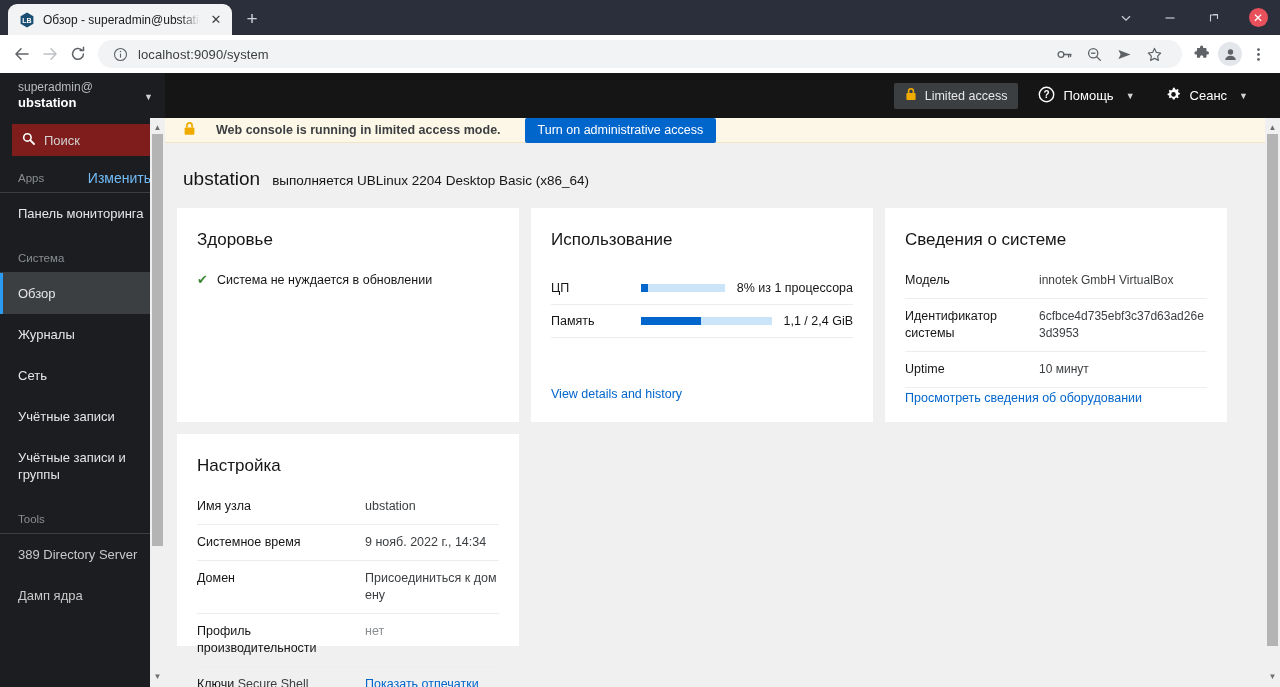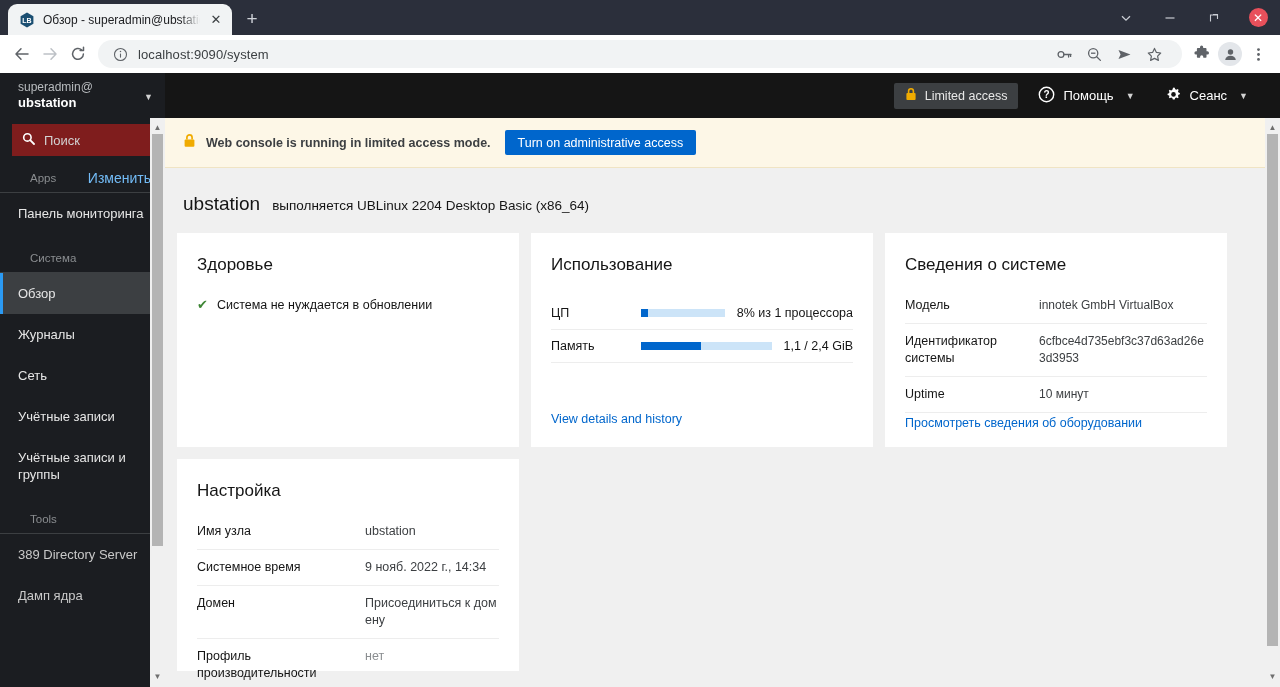--- a/index.html
+++ b/index.html
@@ -104,21 +104,21 @@
   .sb-caret { color: #d2d2d2; font-size: 9px; padding-top: 14px; }
 
   .sb-search {
     margin: 6px 12px 0 12px; height: 32px; background: #7f1d1d;
     display: flex; align-items: center; gap: 9px; padding: 0 10px;
   }
   .sb-search-ph { font-size: 13px; color: #d2d2d2; }
 
   .sb-section {
     display: flex; align-items: center; justify-content: space-between;
-    padding: 14px 14px 6px 30px; border-bottom: 1px solid #3c3f42;
+    padding: 14px 14px 6px 18px; border-bottom: 1px solid #3c3f42;
   }
   .sb-section-lbl { font-size: 11.5px; color: #8a8d90; }
   .sb-section-act { font-size: 14px; color: #73bcf7; }
   .sb-section.noact { display: block; }
 
   .sb-item {
     padding: 12px 14px 12px 18px; font-size: 13px; color: #e6e6e6;
     line-height: 17px; position: relative;
   }
   .sb-item.active { background: #3c3f42; }
@@ -158,21 +158,21 @@
   .tb-menu {
     display: flex; align-items: center; gap: 8px;
     color: #ffffff; font-size: 13px; padding: 0 10px 0 14px; height: 30px;
   }
   .tb-menu .cv { font-size: 9px; color: #d2d2d2; margin-left: 4px; }
 
   .content { flex: 1 1 auto; overflow: hidden; background: #f0f0f0; position: relative; }
 
   .alert {
     background: #fdf7e7; border-bottom: 1px solid #f0e4c4;
-    height: 50px; display: flex; align-items: center; gap: 10px;
+    height: 25px; display: flex; align-items: center; gap: 20px;
     padding: 0 18px;
   }
   .alert-txt { font-size: 12.5px; color: #3c3f42; font-weight: 700; }
   .alert-btn {
     background: #0066cc; color: #fff; font-size: 12.5px;
     height: 25px; padding: 0 13px; display: flex; align-items: center;
     border: none; border-radius: 2px; margin-left: 4px;
   }
 
   .page-head { padding: 25px 18px 18px 18px; display: flex; align-items: baseline; gap: 12px; }

